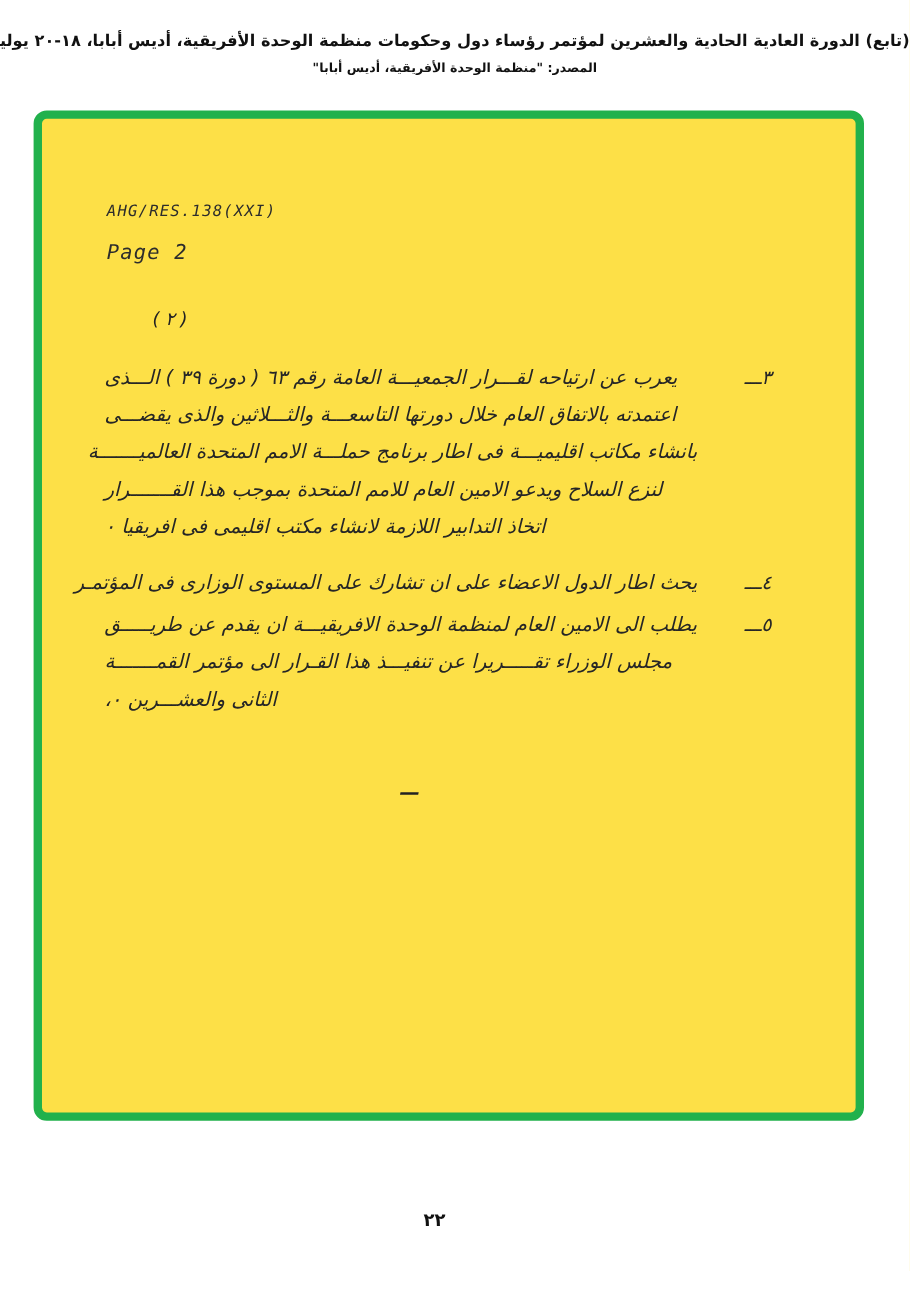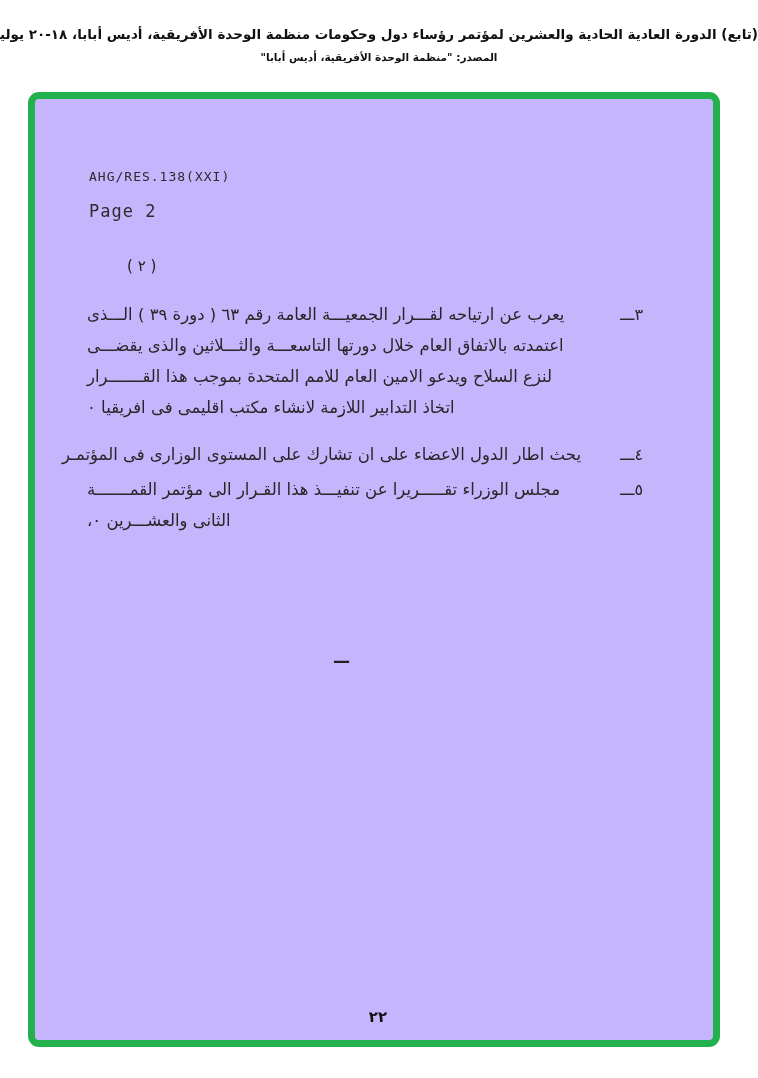--- a/index.html
+++ b/index.html
@@ -37,25 +37,26 @@
     font-size: 10.5px;
     font-weight: bold;
   }
 
   
   .page-frame {
     position: absolute;
     left: 28px;
     top: 92px;
     width: 692px;
-    height: 955px;
+    height: 842px;
     box-sizing: border-box;
     border: 7px solid #22b14c;
     border-radius: 11px;
-    background: #c4b5fd;
+    background: #fde047;
+    font-style: italic;
   }
   .page-inner {
     position: relative;
     width: 100%;
     height: 100%;
   }
 
   
   .doc-ref {
     position: absolute;
@@ -126,21 +127,21 @@
     left: 298px;
     top: 552px;
     font-size: 17px;
     font-weight: bold;
     color: #222222;
   }
 
   
   .footer-page-number {
     position: absolute;
-    left: 32px;
+    left: 16px;
     width: 692px;
     top: 1008px;
     text-align: center;
     font-size: 15px;
     font-weight: bold;
     color: #111111;
     direction: rtl;
     letter-spacing: 1px;
   }
 </style>
@@ -163,35 +164,37 @@
 
       <div class="section-number">( ٢ )</div>
 
       <div class="resolution-list">
 
         <div class="resolution-item">
           <div class="item-marker">٣ـــ</div>
           <div class="item-lines">
             <div class="text-line">يعرب عن ارتياحه لقـــرار الجمعيـــة العامة رقم ٦٣ ( دورة ٣٩ ) الـــذى</div>
             <div class="text-line">اعتمدته بالاتفاق العام خلال دورتها التاسعـــة والثـــلاثين والذى يقضـــى</div>
+            <div class="text-line">بانشاء مكاتب اقليميـــة فى اطار برنامج  حملـــة الامم المتحدة العالميـــــــة</div>
             <div class="text-line">لنزع السلاح ويدعو الامين العام للامم المتحدة بموجب هذا القـــــــرار</div>
             <div class="text-line">اتخاذ التدابير اللازمة لانشاء  مكتب اقليمى فى افريقيا ٠</div>
           </div>
         </div>
 
         <div class="resolution-item gap-large">
           <div class="item-marker">٤ـــ</div>
           <div class="item-lines">
             <div class="text-line">يحث اطار الدول الاعضاء على ان تشارك على المستوى الوزارى فى المؤتمـر</div>
           </div>
         </div>
 
         <div class="resolution-item gap-small">
           <div class="item-marker">٥ـــ</div>
           <div class="item-lines">
+            <div class="text-line">يطلب الى الامين العام لمنظمة الوحدة الافريقيـــة ان يقدم عن طريـــــق</div>
             <div class="text-line">مجلس الوزراء   تقـــــريرا عن تنفيـــذ هذا القـرار الى مؤتمر القمـــــــة</div>
             <div class="text-line">الثانى والعشـــرين ٠،</div>
           </div>
         </div>
 
       </div>
 
       <div class="end-dash">—</div>
 
     </div>

